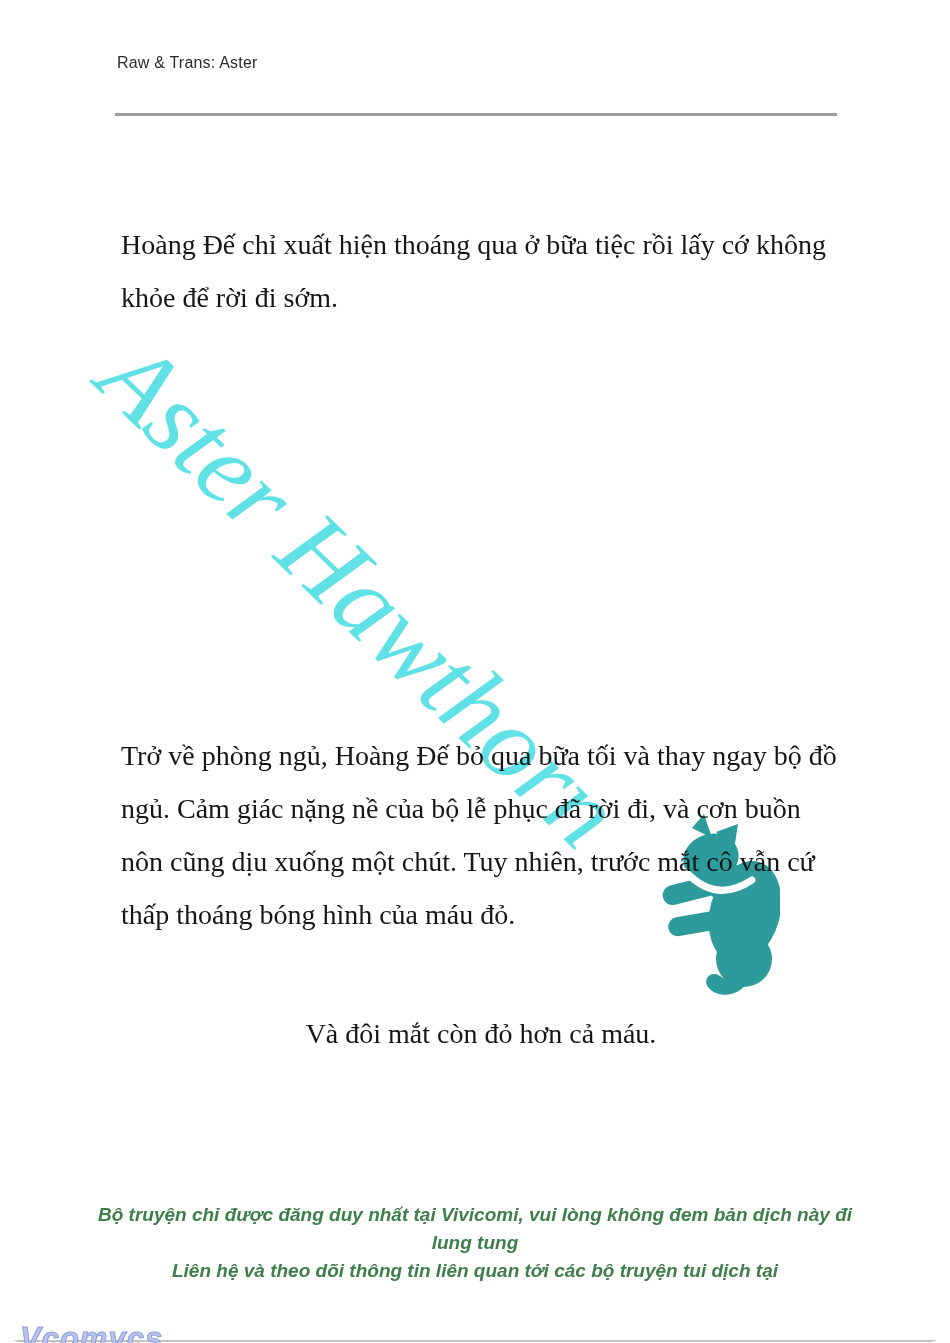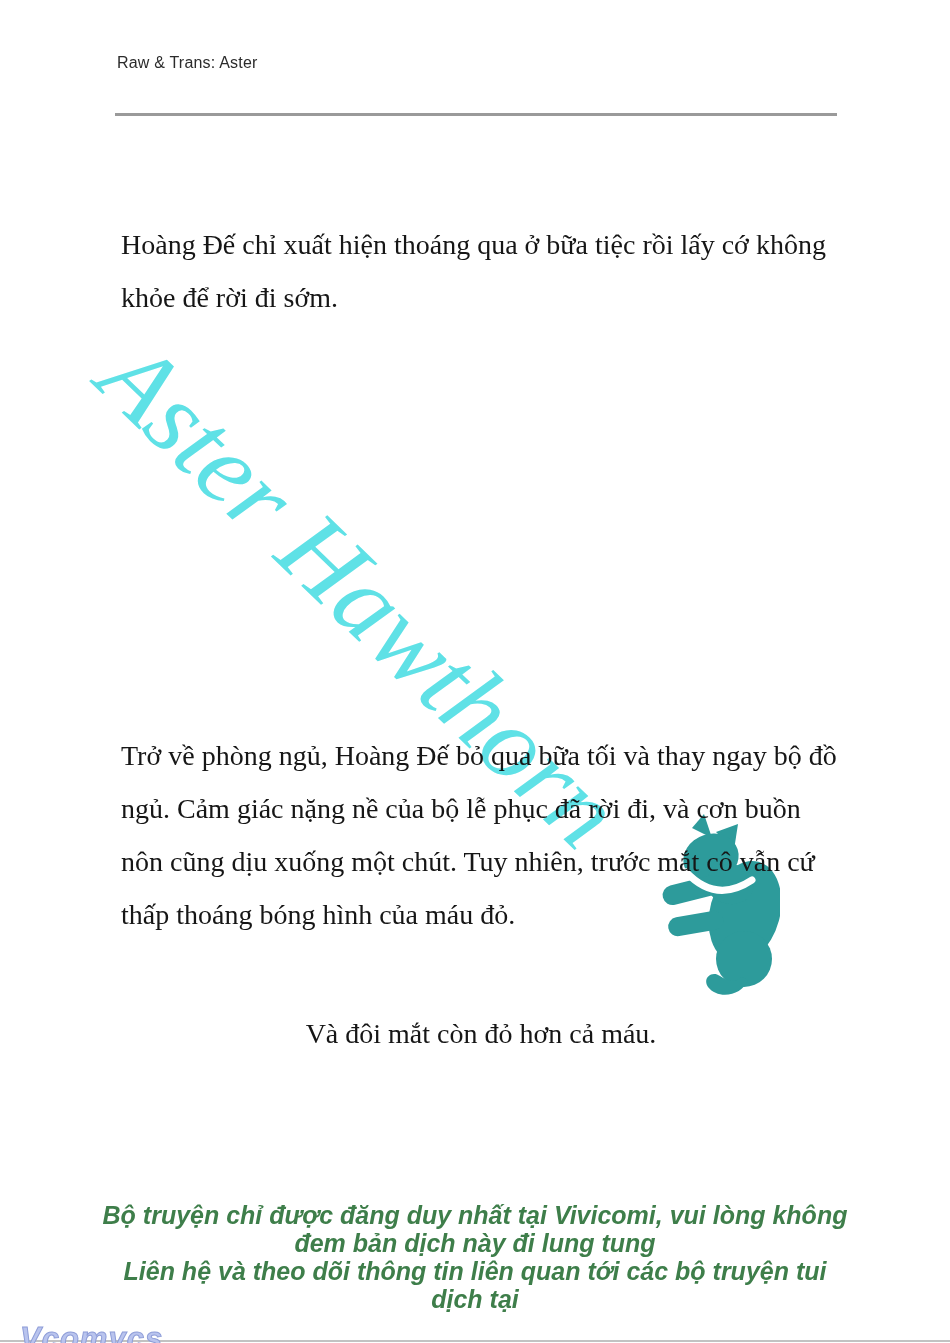--- a/index.html
+++ b/index.html
@@ -3,20 +3,21 @@
 <meta charset="utf-8">
 <style>
   html, body { margin: 0; padding: 0; background: #ffffff; }
   .page {
     position: relative;
     width: 950px;
     height: 1343px;
     background: #ffffff;
     overflow: hidden;
     font-family: "Liberation Serif", serif;
+    border-radius: 25px;
   }
   .credit {
     position: absolute;
     left: 117px; top: 54px;
     font-family: "Liberation Sans", sans-serif;
     font-size: 16px;
     color: #2b2b2b;
     letter-spacing: 0.2px;
   }
   .divider {
@@ -57,21 +58,21 @@
   .p1 { top: 214px; }
   .p2 { top: 395px; }
   .p3 { top: 725px; }
   .p4 { top: 1003px; text-align: center; }
   .footer-note {
     position: absolute;
     left: 95px; top: 1201px;
     width: 760px;
     text-align: center;
     font-family: "Liberation Sans", sans-serif;
-    font-size: 25px;
+    font-size: 19px;
     font-weight: bold;
     font-style: italic;
     line-height: 28px;
     z-index: 3;
   }
   .logo {
     position: absolute;
     left: 20px; top: 1296px;
     font-family: "Liberation Sans", sans-serif;
     font-style: italic;

